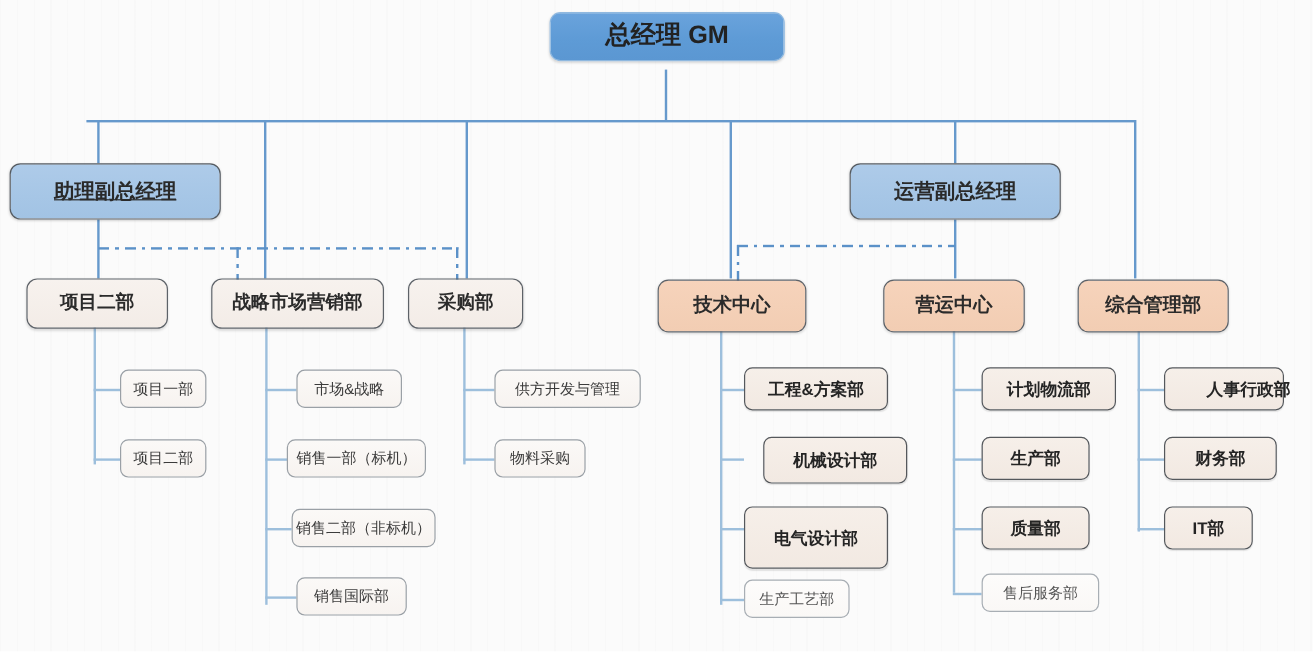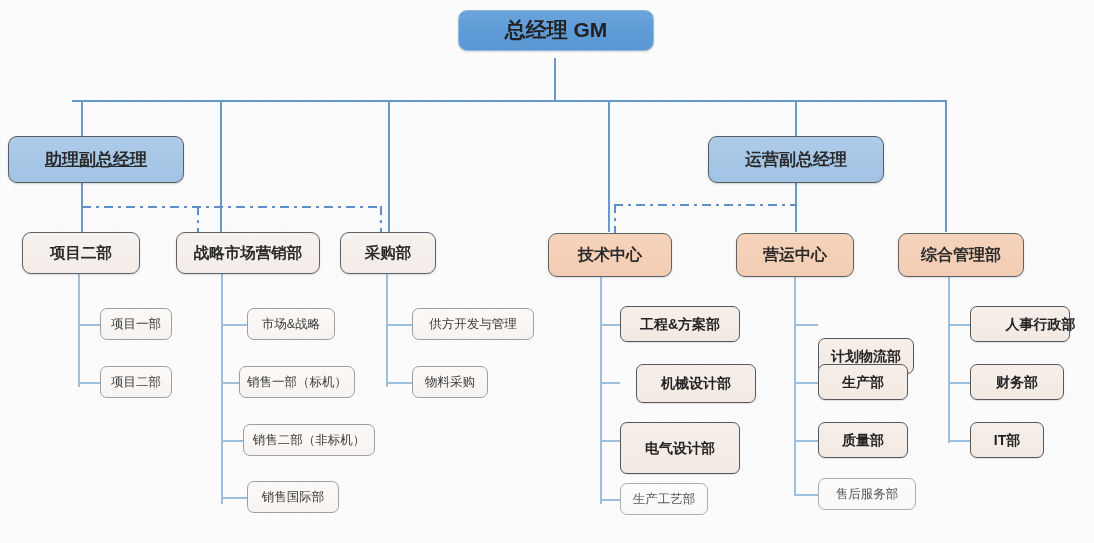--- a/index.html
+++ b/index.html
@@ -209,32 +209,32 @@
 
   <div class="node dept-peach" style="left:736px; top:233px; width:118px; height:44px;">营运中心</div>
 
   <div class="node dept-peach" style="left:898px; top:233px; width:126px; height:44px;">综合管理部</div>
 
   <div class="node leaf" style="left:100px; top:308px; width:72px; height:32px;">项目一部</div>
   <div class="node leaf" style="left:100px; top:366px; width:72px; height:32px;">项目二部</div>
 
   <div class="node leaf" style="left:247px; top:308px; width:88px; height:32px;text-align:center;">市场&amp;战略</div>
   <div class="node leaf" style="left:239px; top:366px; width:116px; height:32px;">销售一部（标机）</div>
-  <div class="node leaf" style="left:243px; top:424px; width:132px; height:32px;">销售二部（非标机）</div>
+  <div class="node leaf" style="left:243px; top:424px; width:120px; height:32px;">销售二部（非标机）</div>
   <div class="node leaf" style="left:247px; top:481px; width:92px; height:32px;">销售国际部</div>
 
   <div class="node leaf" style="left:412px; top:308px; width:122px; height:32px;">供方开发与管理</div>
   <div class="node leaf" style="left:412px; top:366px; width:76px; height:32px;">物料采购</div>
 
   <div class="node leaf-strong" style="left:620px; top:306px; width:120px; height:36px;">工程&amp;方案部</div>
   <div class="node leaf-strong" style="left:636px; top:364px; width:120px; height:39px;">机械设计部</div>
   <div class="node leaf-strong" style="left:620px; top:422px; width:120px; height:52px;">电气设计部</div>
   <div class="node leaf-soft" style="left:620px; top:483px; width:88px; height:32px;">生产工艺部</div>
 
-  <div class="node leaf-strong" style="left:818px; top:306px; width:96px; height:36px;margin-top:32px;">计划物流部</div>
+  <div class="node leaf-strong" style="left:818px; top:306px; width:112px; height:36px;">计划物流部</div>
   <div class="node leaf-strong" style="left:818px; top:364px; width:90px; height:36px;">生产部</div>
   <div class="node leaf-strong" style="left:818px; top:422px; width:90px; height:36px;">质量部</div>
   <div class="node leaf-soft" style="left:818px; top:478px; width:98px; height:32px;">售后服务部</div>
 
   <div class="node leaf-strong" style="left:970px; top:306px; width:100px; height:36px;padding-left:41px;">人事行政部</div>
   <div class="node leaf-strong" style="left:970px; top:364px; width:94px; height:36px;">财务部</div>
   <div class="node leaf-strong" style="left:970px; top:422px; width:74px; height:36px;">IT部</div>
 
 </div>
 

